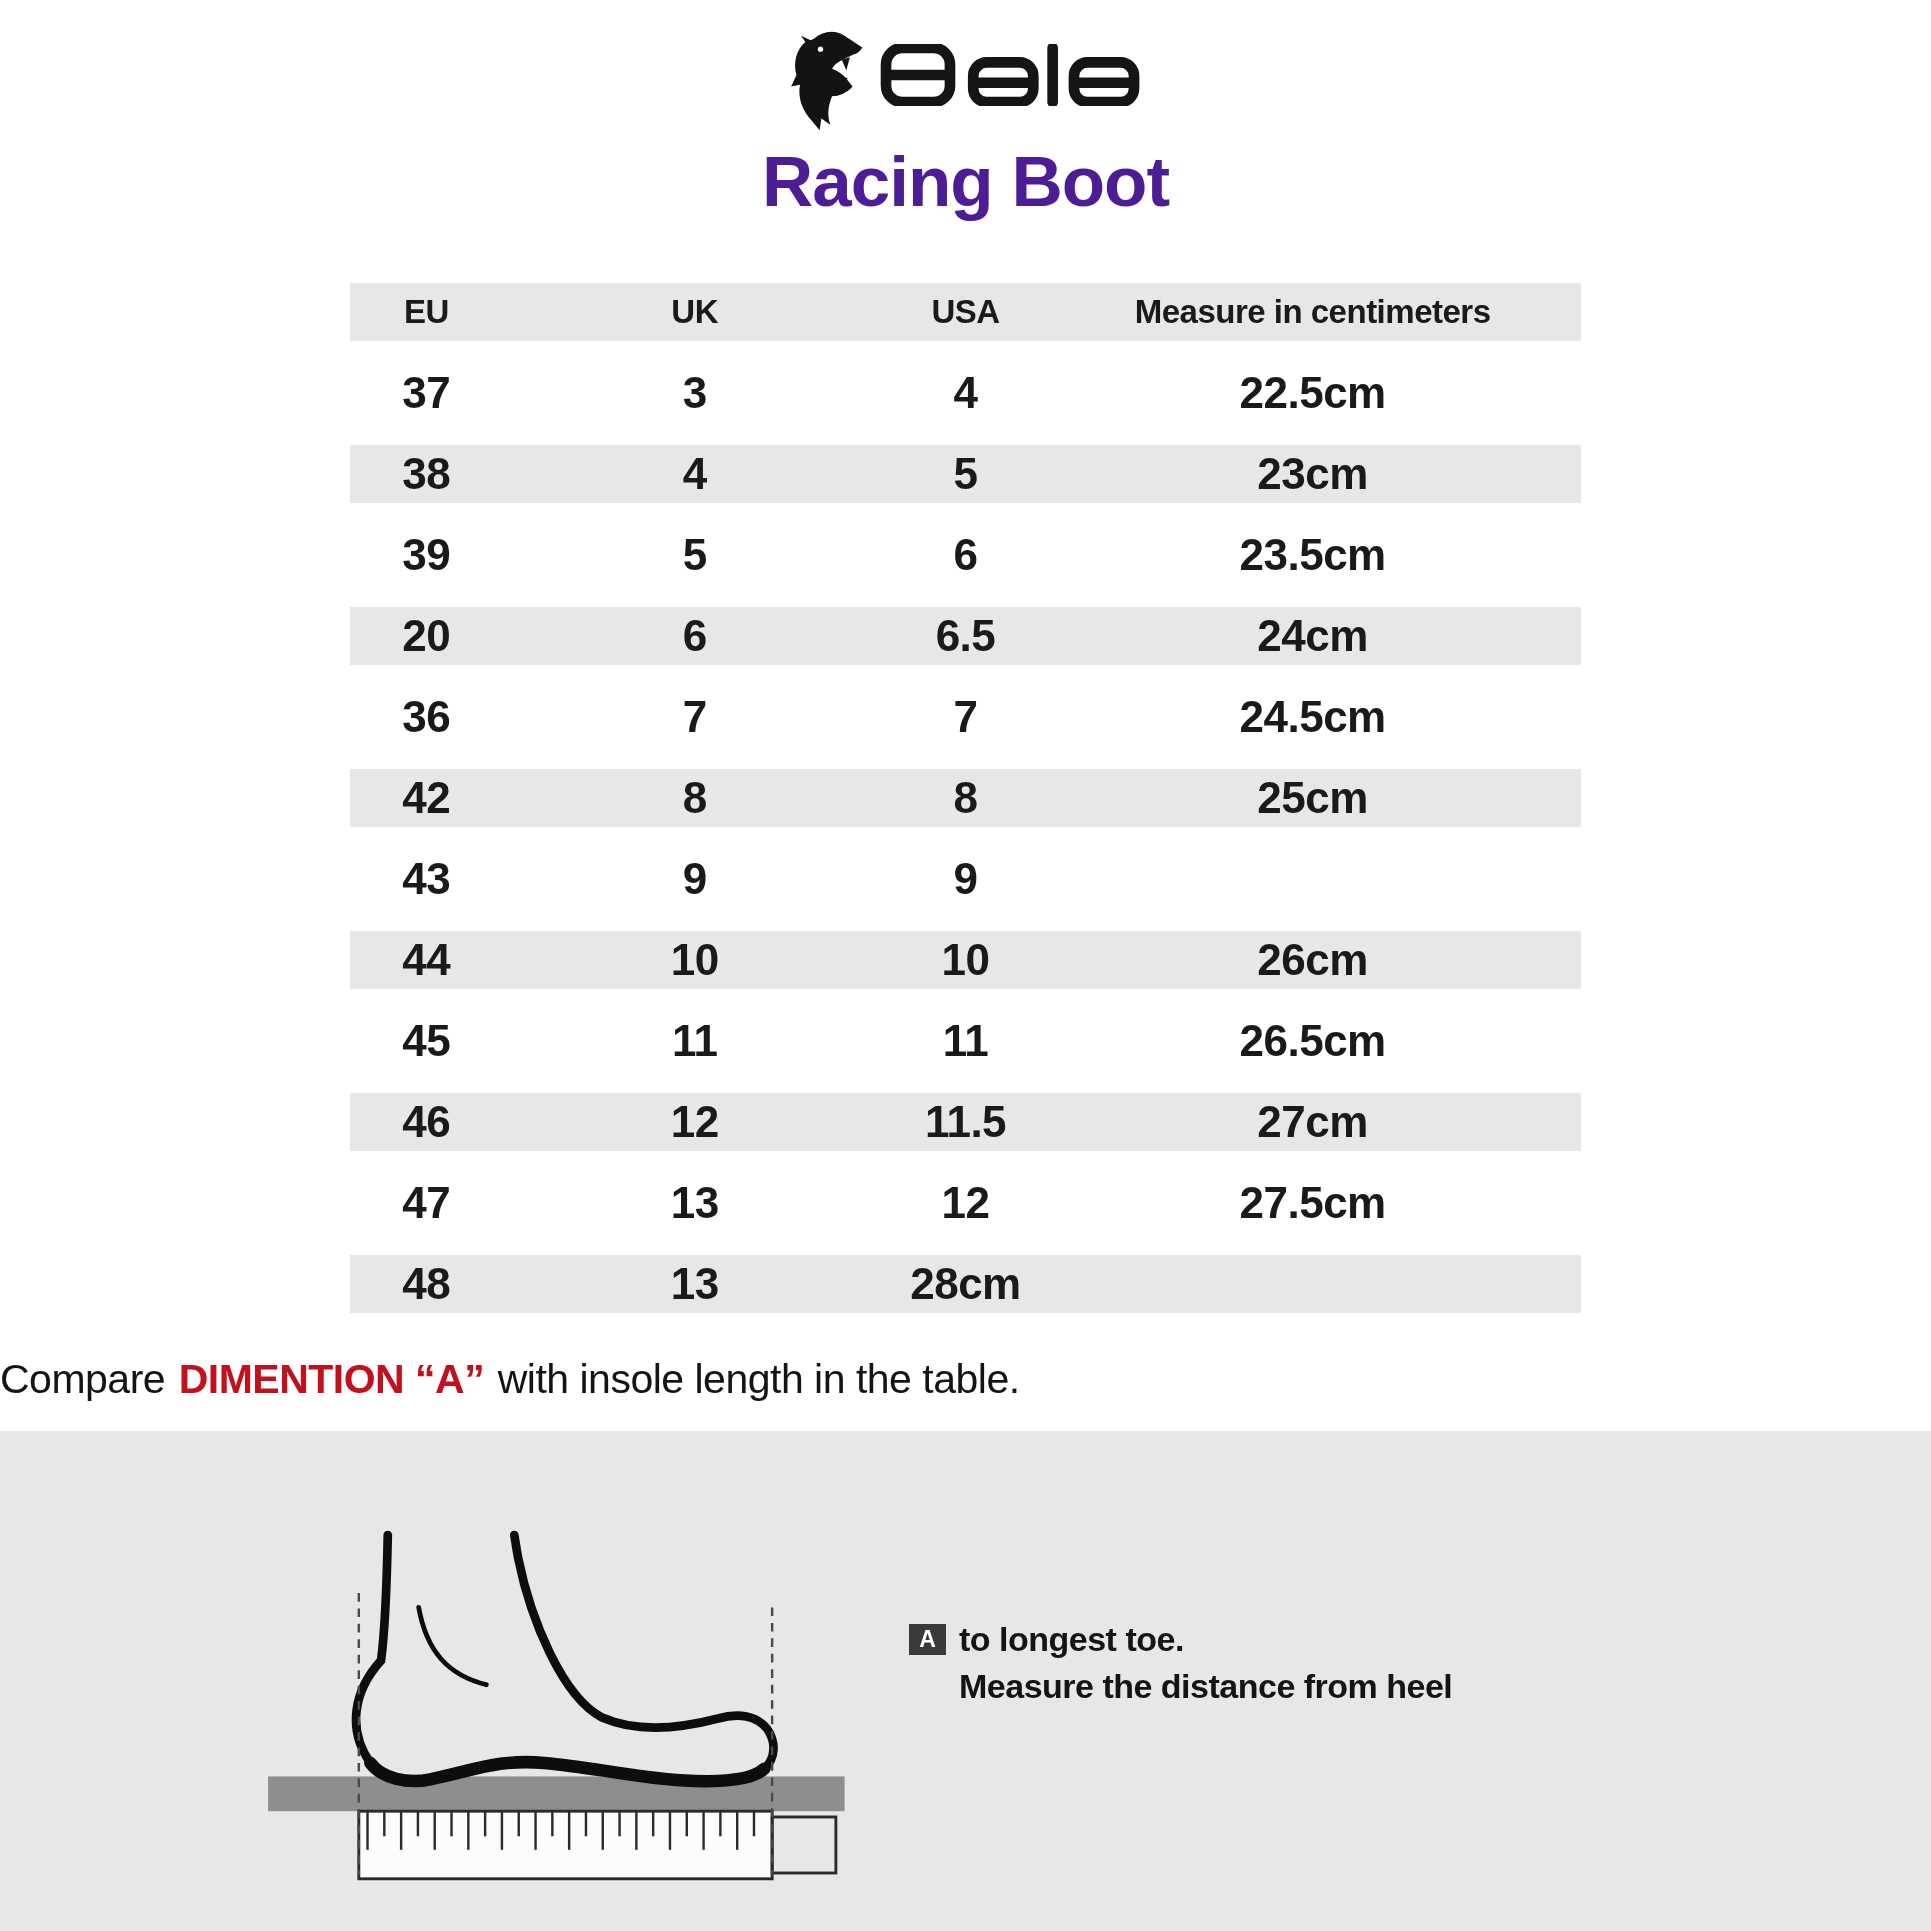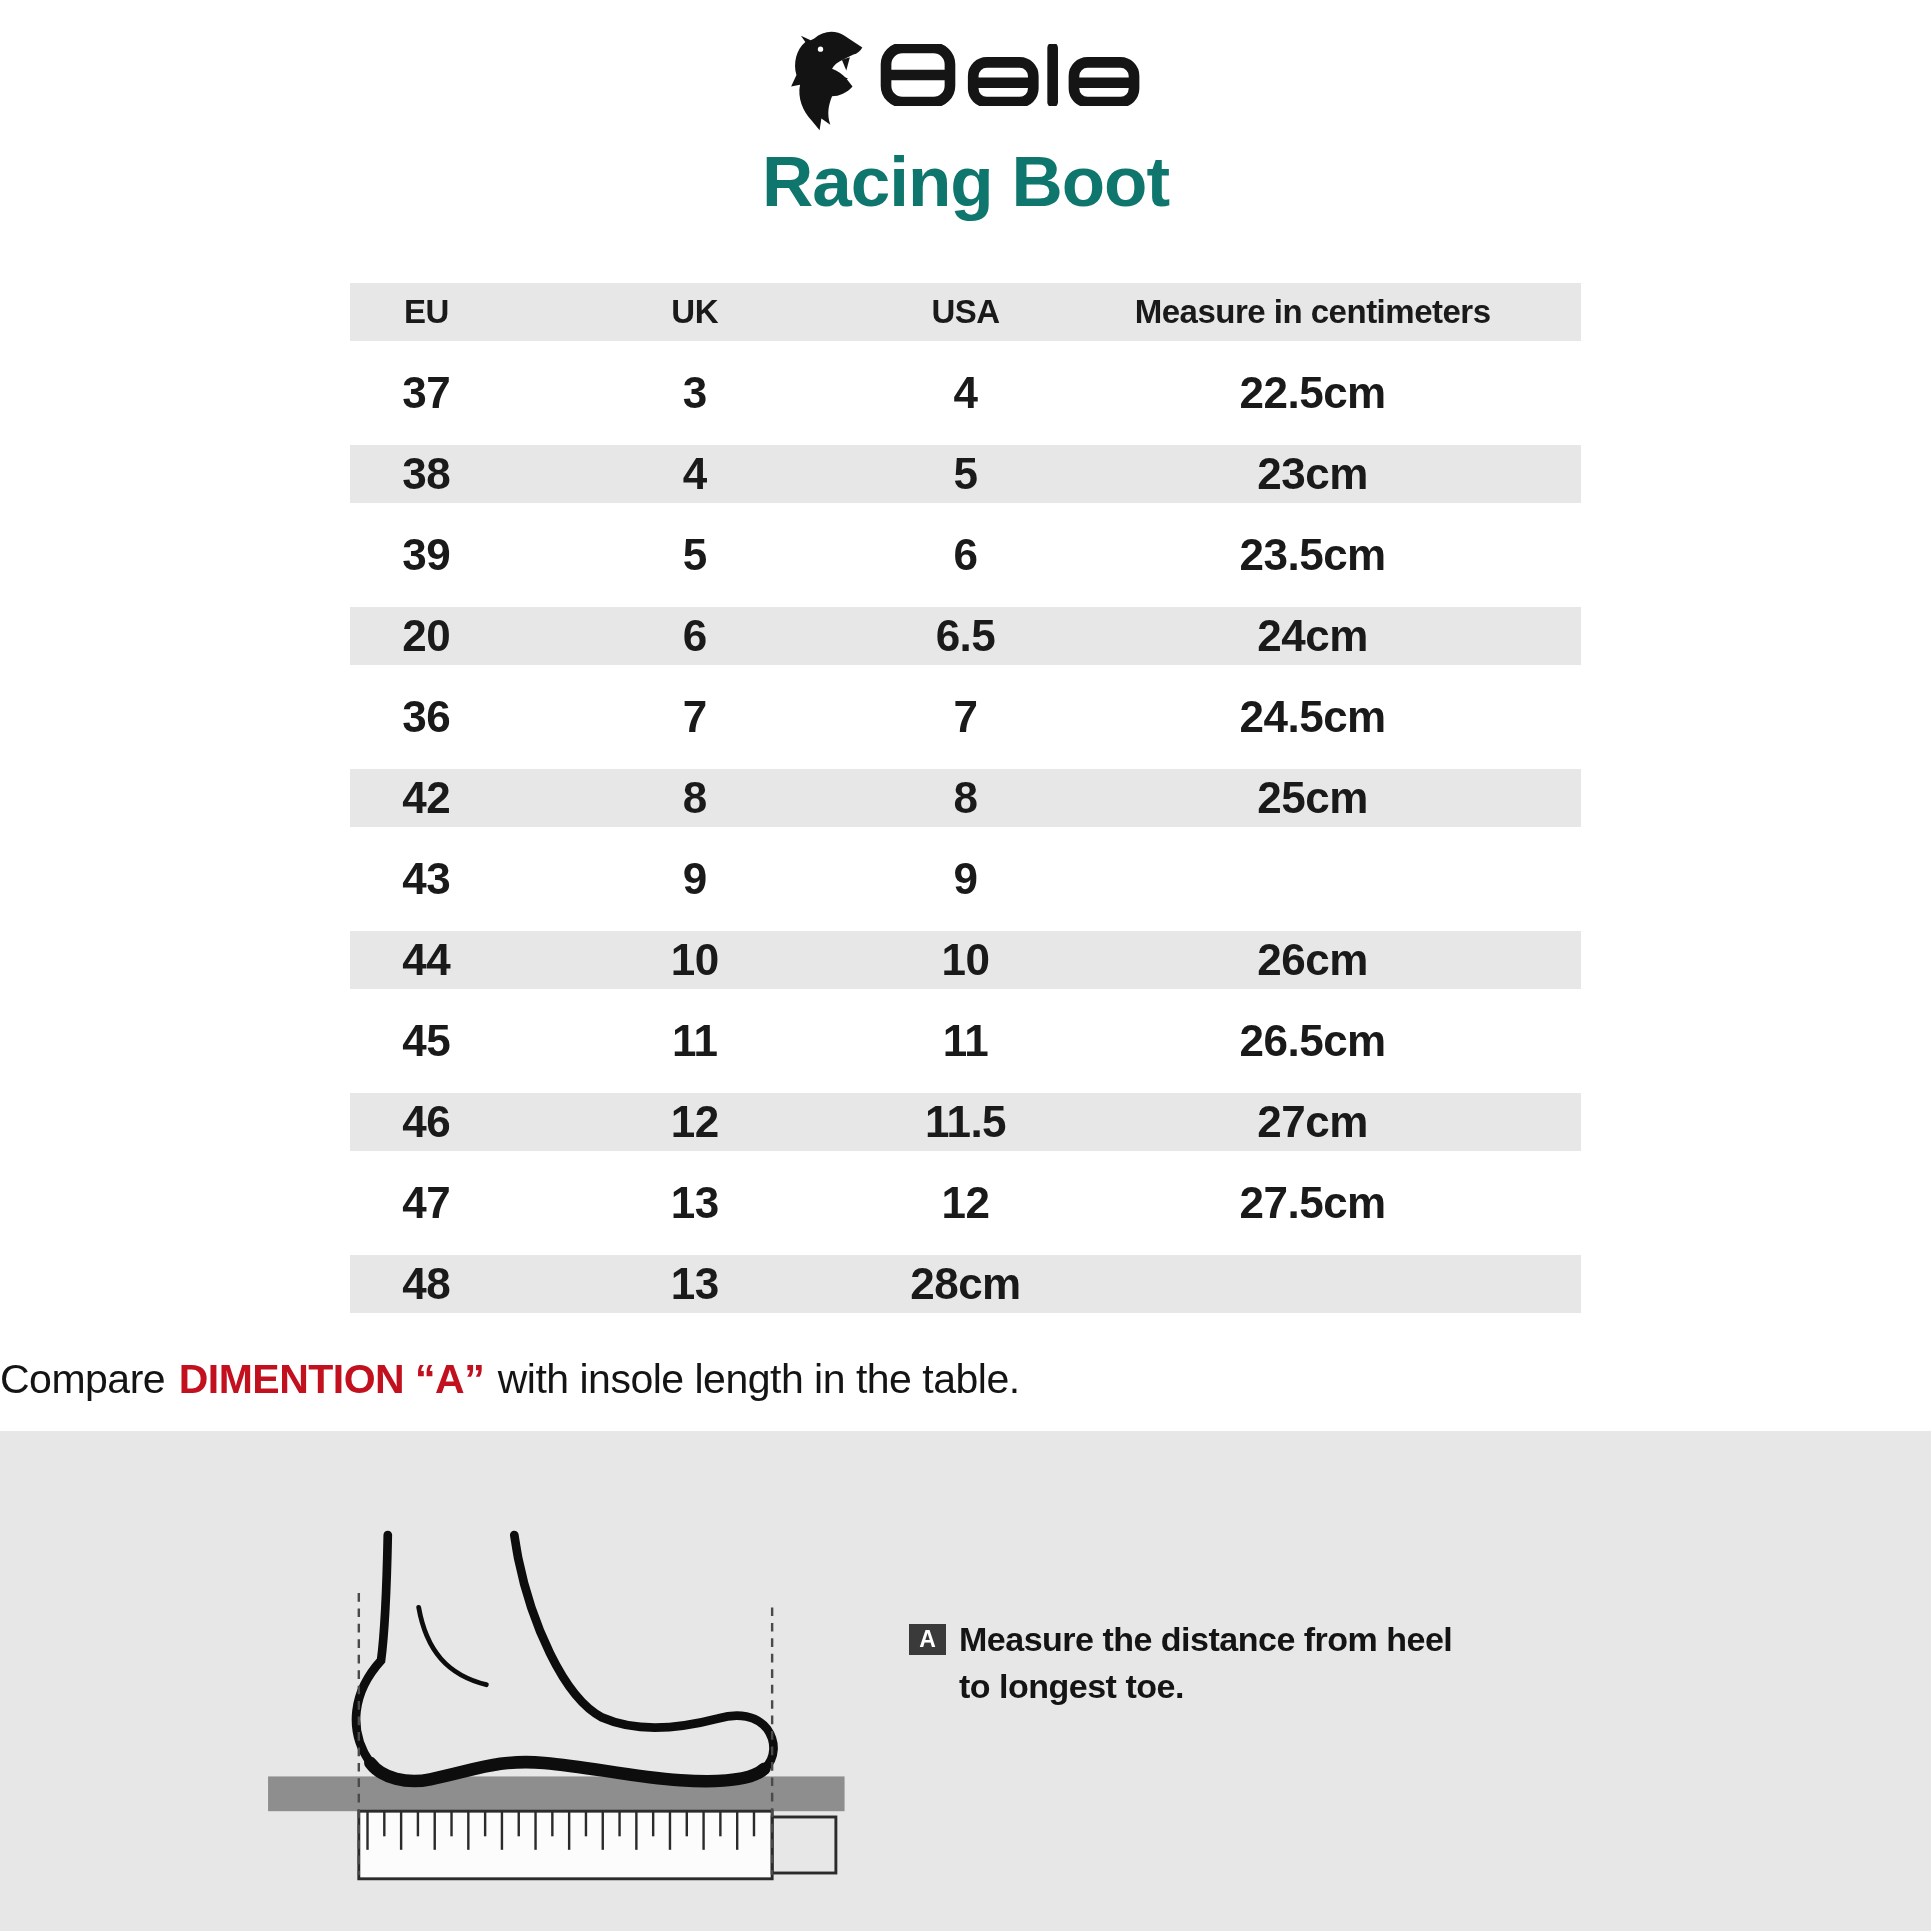--- a/index.html
+++ b/index.html
@@ -6,21 +6,21 @@
   .canvas{
     position:relative;width:1931px;height:1931px;background:#ffffff;
     font-family:"Liberation Sans", sans-serif;color:#111;overflow:hidden;
   }
   
   .bear{position:absolute;left:784px;top:29px;width:89px;height:108px;}
   .wordmark{position:absolute;left:877px;top:44px;width:268px;height:62px;}
   
   .title{
     position:absolute;left:0;top:141px;width:100%;text-align:center;
-    font-size:71px;font-weight:700;letter-spacing:-1px;color:#0f766e;margin:0;
+    font-size:71px;font-weight:700;letter-spacing:-1px;color:#4c1d95;margin:0;
   }
   
   .table{position:absolute;left:350px;top:271px;width:1231px;}
   .trow{
     height:81px;display:grid;grid-template-columns:12.4% 31.2% 12.8% 43.6%;
     align-items:center;
   }
   .trow.stripe{
     background:linear-gradient(#e7e7e7,#e7e7e7) center / 100% 58px no-repeat;
   }
@@ -227,19 +227,19 @@
         C502,317 530,313 542,302"></path>
 
       <path fill="none" stroke="#0d0d0d" stroke-width="5" stroke-linecap="round" d="M184,135 C192,180 214,205 254,215"></path>
 
       <line x1="122" y1="120" x2="122" y2="412" stroke="#4a4a4a" stroke-width="2.5" stroke-dasharray="9 7"></line>
       <line x1="550" y1="135" x2="550" y2="412" stroke="#4a4a4a" stroke-width="2.5" stroke-dasharray="9 7"></line>
     </svg>
 
     <div class="badge" style="background: rgb(58, 58, 58);">A</div>
     <div class="instr">
+      <div>to longest toe.</div>
       <div>Measure the distance from heel</div>
-      <div>to longest toe.</div>
     </div>
   </section>
 
 </div>
 
 
 </body></html>

